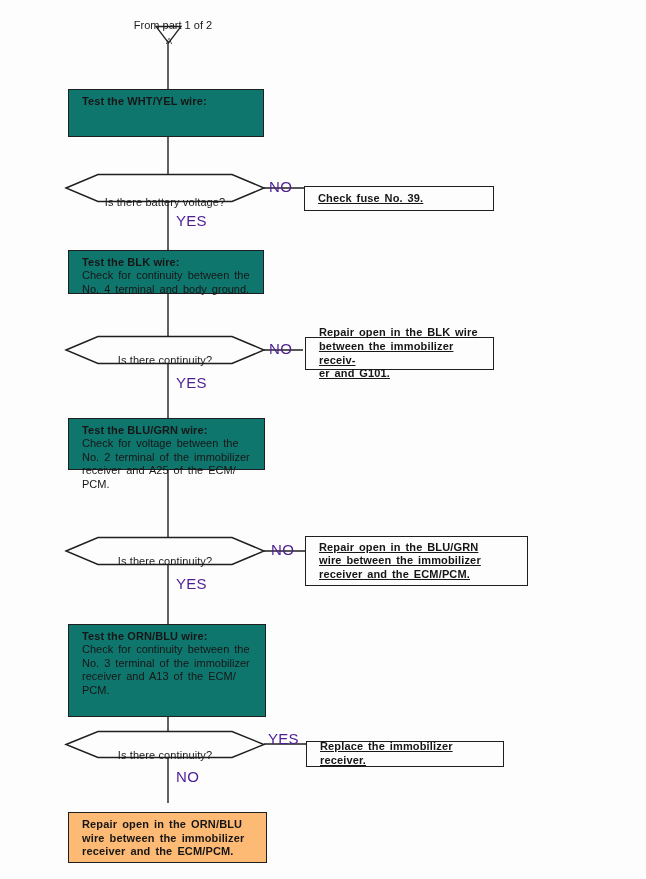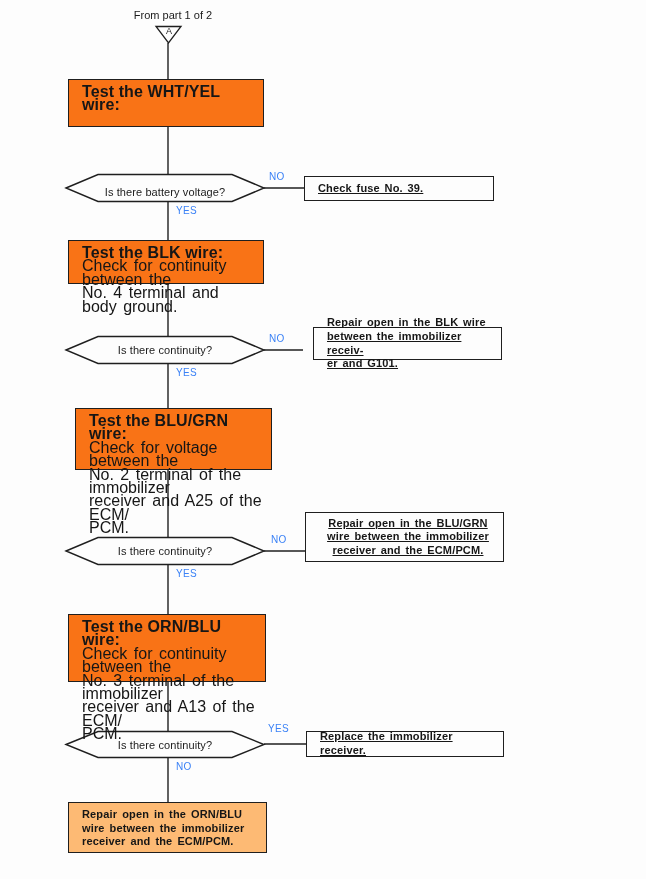--- a/index.html
+++ b/index.html
@@ -5,35 +5,35 @@
   html,body{margin:0;padding:0;background:#ffffff;}
   .page{
     position:relative;
     width:646px;height:879px;
     background:#fdfdfd;
     font-family:"Liberation Sans","DejaVu Sans",sans-serif;
     color:#161616;
     overflow:hidden;
   }
   .wires{position:absolute;left:0;top:0;z-index:0;}
-  .abs{position:absolute;z-index:2;}
+  .abs{position:absolute;z-index:2;margin-top:10px;}
   .from-label{
     width:120px;text-align:center;
     font-size:11px;line-height:13px;color:#1b1b1b;
   }
   .tri-letter{
     width:18px;text-align:center;
     font-size:9px;line-height:11px;color:#1b1b1b;
   }
   .pbox{
     box-sizing:border-box;
-    background:#f97316;
+    background:#0f766e;
     border:1.6px solid #1f1f1f;
     padding:5px 8px 4px 13px;
-    font-size:16px;line-height:13.4px;
+    font-size:11px;line-height:13.4px;
   }
   .pbox .pbox-title{font-weight:bold;letter-spacing:0.1px;}
   .pbox .pbox-body{white-space:pre-line;word-spacing:2px;}
   .abox{
     box-sizing:border-box;
     background:#fdfdfd;
     border:1.6px solid #1f1f1f;
     padding:4px 6px 4px 13px;
     font-size:11px;line-height:13.6px;
     font-weight:bold;
@@ -53,21 +53,21 @@
     white-space:pre-line;
     word-spacing:1.8px;
     letter-spacing:0.15px;
   }
   .dtext{
     display:flex;align-items:center;justify-content:center;
     font-size:11px;color:#1b1b1b;
     letter-spacing:0.1px;
   }
   .branch-label{
-    font-size:10px;color:#3b82f6;line-height:13px;
+    font-size:15px;color:#4c1d95;line-height:13px;
     letter-spacing:0.3px;
   }
 </style>
 </head>
 <body>
 
 <div class="page">
 
   <svg class="wires" width="646" height="879" viewBox="0 0 646 879">
 
@@ -102,44 +102,44 @@
 
   <div class="abs pbox" style="left:68px;top:240px;width:196px;height:44px;">
     <div class="pbox-title">Test the BLK wire:</div>
     <div class="pbox-body">Check for continuity between the
 No. 4 terminal and body ground.</div>
   </div>
 
   <div class="abs dtext" style="left:66px;top:336px;width:198px;height:28px;">Is there continuity?</div>
   <div class="abs branch-label" style="left:269px;top:332px;">NO</div>
   <div class="abs branch-label" style="left:176px;top:366px;">YES</div>
-  <div class="abs abox" style="left:313px;top:327px;width:189px;height:33px;">
+  <div class="abs abox" style="left:305px;top:327px;width:189px;height:33px;">
     <span>Repair open in the BLK wire
 between the immobilizer receiv-
 er and G101.</span>
   </div>
 
-  <div class="abs pbox" style="left:75px;top:408px;width:197px;height:62px;">
+  <div class="abs pbox" style="left:68px;top:408px;width:197px;height:52px;">
     <div class="pbox-title">Test the BLU/GRN wire:</div>
     <div class="pbox-body">Check for voltage between the
 No. 2 terminal of the immobilizer
 receiver and A25 of the ECM/
 PCM.</div>
   </div>
 
   <div class="abs dtext" style="left:66px;top:537px;width:198px;height:28px;">Is there continuity?</div>
   <div class="abs branch-label" style="left:271px;top:533px;">NO</div>
   <div class="abs branch-label" style="left:176px;top:567px;">YES</div>
-  <div class="abs abox" style="left:305px;top:512px;width:199px;height:50px;text-align:center;">
+  <div class="abs abox" style="left:305px;top:526px;width:223px;height:50px;">
     <span>Repair open in the BLU/GRN
 wire between the immobilizer
 receiver and the ECM/PCM.</span>
   </div>
 
-  <div class="abs pbox" style="left:68px;top:614px;width:198px;height:68px;">
+  <div class="abs pbox" style="left:68px;top:614px;width:198px;height:93px;">
     <div class="pbox-title">Test the ORN/BLU wire:</div>
     <div class="pbox-body">Check for continuity between the
 No. 3 terminal of the immobilizer
 receiver and A13 of the ECM/
 PCM.</div>
   </div>
 
   <div class="abs dtext" style="left:66px;top:731px;width:198px;height:27px;">Is there continuity?</div>
   <div class="abs branch-label" style="left:268px;top:722px;">YES</div>
   <div class="abs branch-label" style="left:176px;top:760px;">NO</div>

